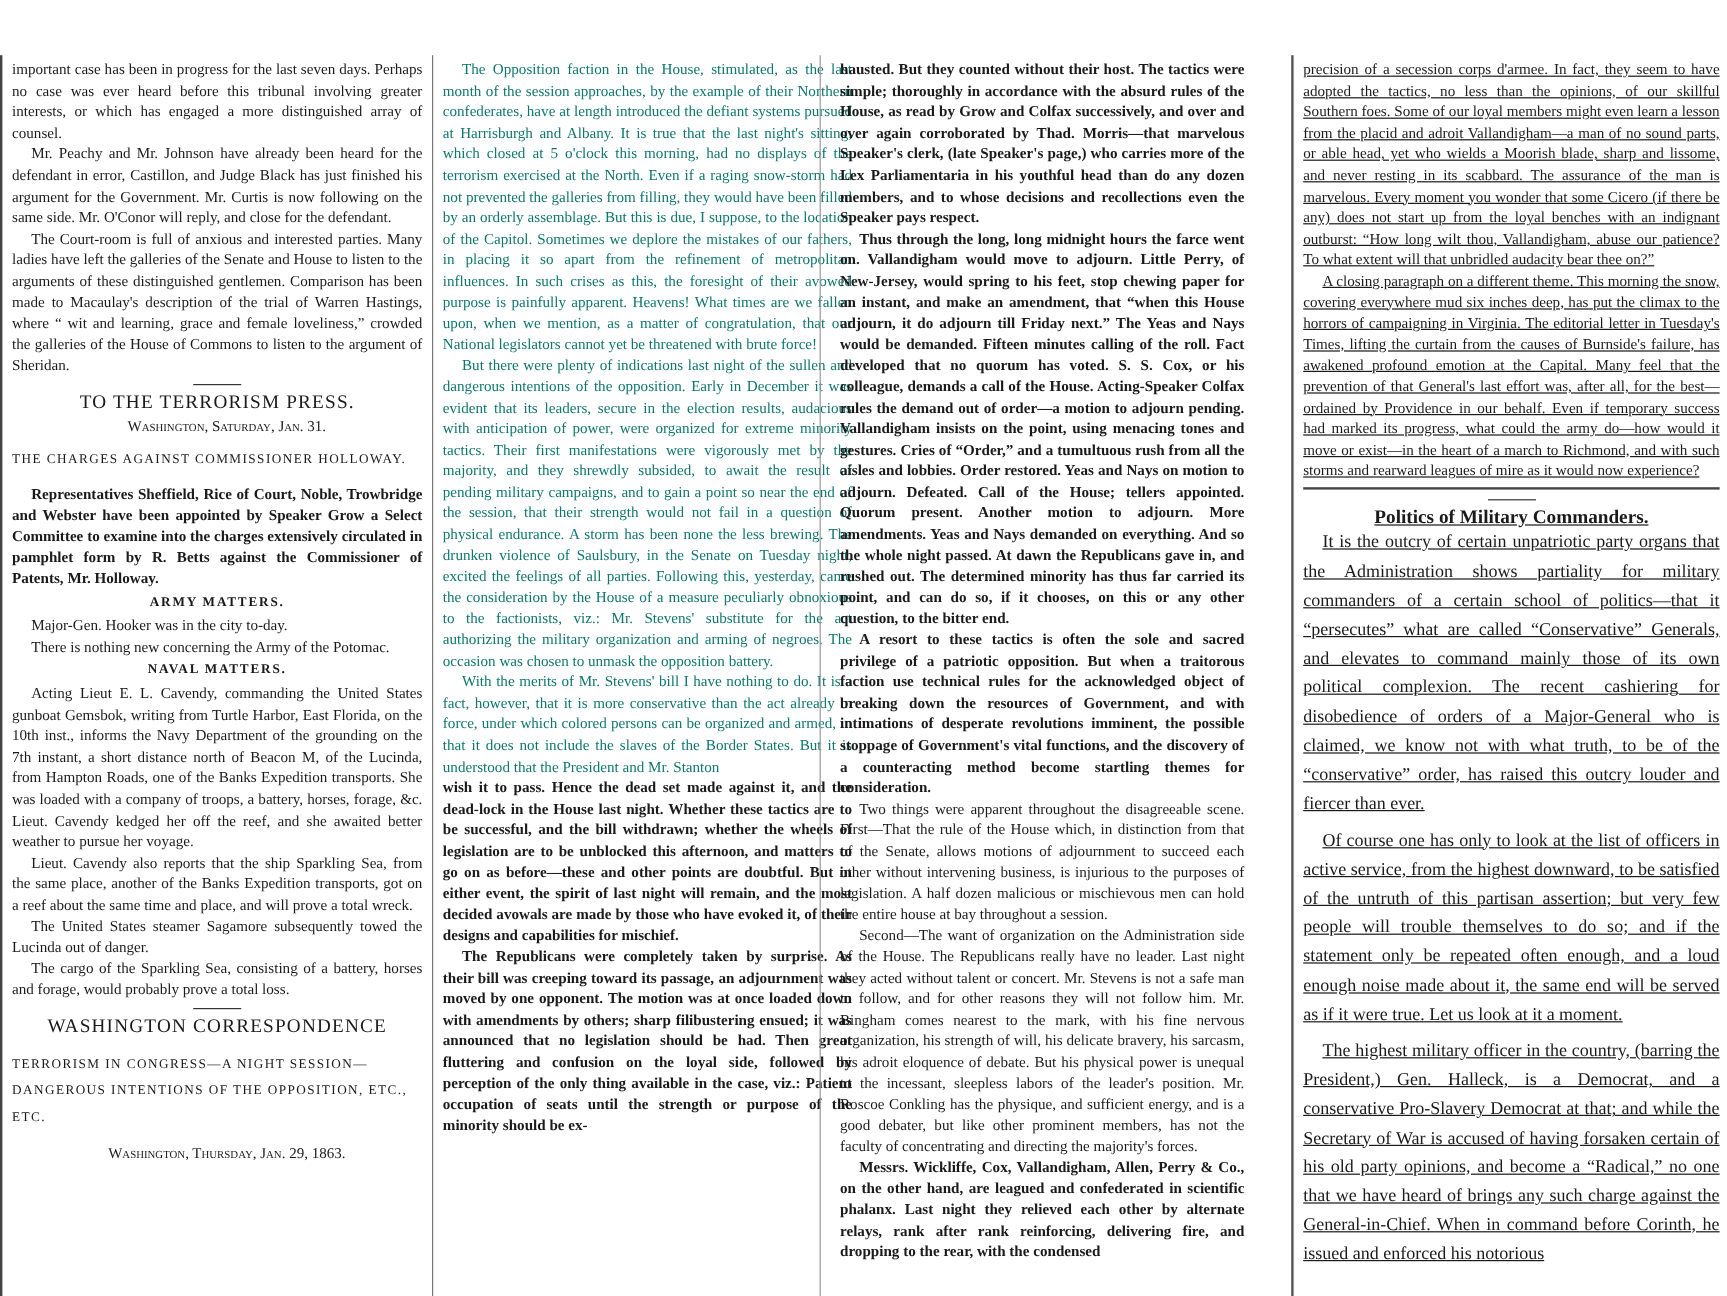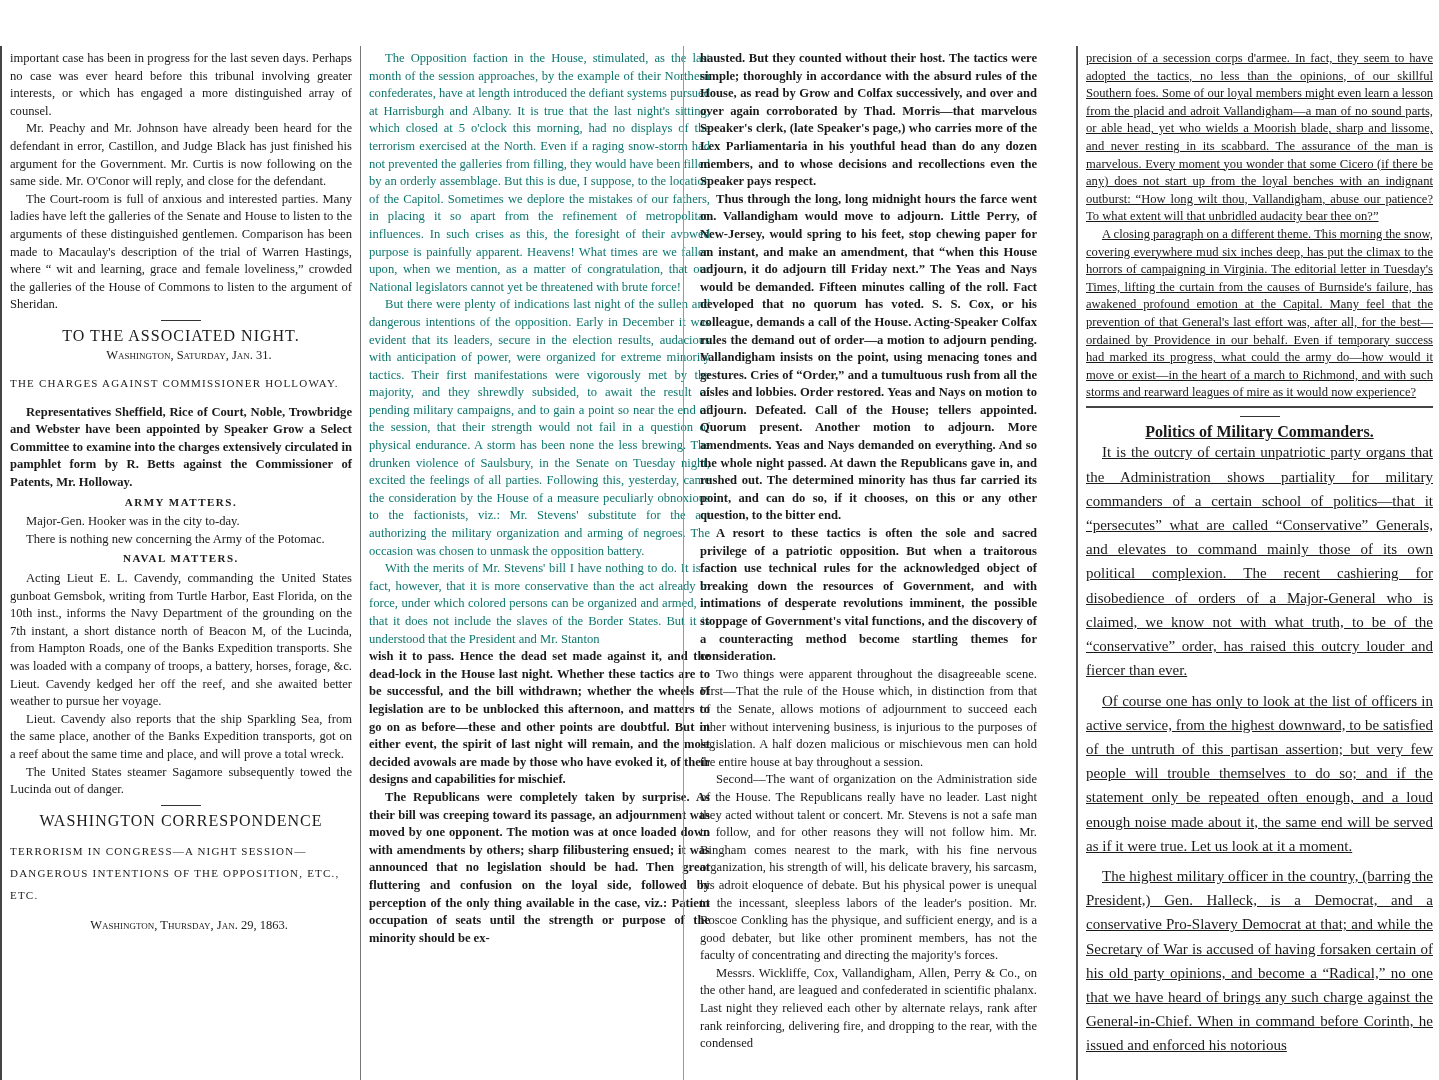--- a/index.html
+++ b/index.html
@@ -39,52 +39,53 @@
 </head>
 <body>
 
 <div class="page">
 
   <div class="col col1">
     <p class="p noindent">important case has been in progress for the last seven days. Perhaps no case was ever heard before this tribunal involving greater interests, or which has engaged a more distinguished array of counsel.</p>
     <p class="p">Mr. Peachy and Mr. Johnson have already been heard for the defendant in error, Castillon, and Judge Black has just finished his argument for the Government. Mr. Curtis is now following on the same side. Mr. O'Conor will reply, and close for the defendant.</p>
     <p class="p">The Court-room is full of anxious and interested parties. Many ladies have left the galleries of the Senate and House to listen to the arguments of these distinguished gentlemen. Comparison has been made to Macaulay's description of the trial of Warren Hastings, where “ wit and learning, grace and female loveliness,” crowded the galleries of the House of Commons to listen to the argument of Sheridan.</p>
     <div class="rule"></div>
-    <p class="head-center h-large">TO THE ASSOCIATED NIGHT.</p>
+    <p class="head-center h-large">TO THE TERRORISM PRESS.</p>
     <p class="p dateline sc">Washington, Saturday, Jan. 31.</p>
     <p class="h-caps">THE CHARGES AGAINST COMMISSIONER HOLLOWAY.</p>
     <p class="p" style="font-weight:bold">Representatives Sheffield, Rice of Court, Noble, Trowbridge and Webster have been appointed by Speaker Grow a Select Committee to examine into the charges extensively circulated in pamphlet form by R. Betts against the Commissioner of Patents, Mr. Holloway.</p>
     <p class="head-center h-small">ARMY MATTERS.</p>
     <p class="p">Major-Gen. Hooker was in the city to-day.</p>
     <p class="p">There is nothing new concerning the Army of the Potomac.</p>
     <p class="head-center h-small">NAVAL MATTERS.</p>
     <p class="p">Acting Lieut E. L. Cavendy, commanding the United States gunboat Gemsbok, writing from Turtle Harbor, East Florida, on the 10th inst., informs the Navy Department of the grounding on the 7th instant, a short distance north of Beacon M, of the Lucinda, from Hampton Roads, one of the Banks Expedition transports. She was loaded with a company of troops, a battery, horses, forage, &amp;c. Lieut. Cavendy kedged her off the reef, and she awaited better weather to pursue her voyage.</p>
     <p class="p">Lieut. Cavendy also reports that the ship Sparkling Sea, from the same place, another of the Banks Expedition transports, got on a reef about the same time and place, and will prove a total wreck.</p>
     <p class="p">The United States steamer Sagamore subsequently towed the Lucinda out of danger.</p>
+    <p class="p">The cargo of the Sparkling Sea, consisting of a battery, horses and forage, would probably prove a total loss.</p>
     <div class="rule"></div>
     <p class="head-center h-large">WASHINGTON CORRESPONDENCE</p>
     <p class="h-caps" style="line-height:22px">TERRORISM IN CONGRESS—A NIGHT SESSION—DANGEROUS INTENTIONS OF THE OPPOSITION, ETC., ETC.</p>
     <p class="p dateline sc">Washington, Thursday, Jan. 29, 1863.</p>
   </div>
 
   <div class="col col2">
     <p class="p faint">The Opposition faction in the House, stimulated, as the last month of the session approaches, by the example of their Northern confederates, have at length introduced the defiant systems pursued at Harrisburgh and Albany. It is true that the last night's sitting, which closed at 5 o'clock this morning, had no displays of the terrorism exercised at the North. Even if a raging snow-storm had not prevented the galleries from filling, they would have been filled by an orderly assemblage. But this is due, I suppose, to the location of the Capitol. Sometimes we deplore the mistakes of our fathers, in placing it so apart from the refinement of metropolitan influences. In such crises as this, the foresight of their avowed purpose is painfully apparent. Heavens! What times are we fallen upon, when we mention, as a matter of congratulation, that our National legislators cannot yet be threatened with brute force!</p>
     <p class="p faint">But there were plenty of indications last night of the sullen and dangerous intentions of the opposition. Early in December it was evident that its leaders, secure in the election results, audacious with anticipation of power, were organized for extreme minority tactics. Their first manifestations were vigorously met by the majority, and they shrewdly subsided, to await the result of pending military campaigns, and to gain a point so near the end of the session, that their strength would not fail in a question of physical endurance. A storm has been none the less brewing. The drunken violence of Saulsbury, in the Senate on Tuesday night, excited the feelings of all parties. Following this, yesterday, came the consideration by the House of a measure peculiarly obnoxious to the factionists, viz.: Mr. Stevens' substitute for the act authorizing the military organization and arming of negroes. The occasion was chosen to unmask the opposition battery.</p>
     <p class="p faint">With the merits of Mr. Stevens' bill I have nothing to do. It is a fact, however, that it is more conservative than the act already in force, under which colored persons can be organized and armed, in that it does not include the slaves of the Border States. But it is understood that the President and Mr. Stanton</p>
     <p class="p noindent bold">wish it to pass. Hence the dead set made against it, and the dead-lock in the House last night. Whether these tactics are to be successful, and the bill withdrawn; whether the wheels of legislation are to be unblocked this afternoon, and matters to go on as before—these and other points are doubtful. But in either event, the spirit of last night will remain, and the most decided avowals are made by those who have evoked it, of their designs and capabilities for mischief.</p>
     <p class="p bold">The Republicans were completely taken by surprise. As their bill was creeping toward its passage, an adjournment was moved by one opponent. The motion was at once loaded down with amendments by others; sharp filibustering ensued; it was announced that no legislation should be had. Then great fluttering and confusion on the loyal side, followed by perception of the only thing available in the case, viz.: Patient occupation of seats until the strength or purpose of the minority should be ex-</p>
   </div>
 
   <div class="col col3">
     <p class="p noindent">hausted. But they counted without their host. The tactics were simple; thoroughly in accordance with the absurd rules of the House, as read by Grow and Colfax successively, and over and over again corroborated by Thad. Morris—that marvelous Speaker's clerk, (late Speaker's page,) who carries more of the Lex Parliamentaria in his youthful head than do any dozen members, and to whose decisions and recollections even the Speaker pays respect.</p>
     <p class="p">Thus through the long, long midnight hours the farce went on. Vallandigham would move to adjourn. Little Perry, of New-Jersey, would spring to his feet, stop chewing paper for an instant, and make an amendment, that “when this House adjourn, it do adjourn till Friday next.” The Yeas and Nays would be demanded. Fifteen minutes calling of the roll. Fact developed that no quorum has voted. S. S. Cox, or his colleague, demands a call of the House. Acting-Speaker Colfax rules the demand out of order—a motion to adjourn pending. Vallandigham insists on the point, using menacing tones and gestures. Cries of “Order,” and a tumultuous rush from all the aisles and lobbies. Order restored. Yeas and Nays on motion to adjourn. Defeated. Call of the House; tellers appointed. Quorum present. Another motion to adjourn. More amendments. Yeas and Nays demanded on everything. And so the whole night passed. At dawn the Republicans gave in, and rushed out. The determined minority has thus far carried its point, and can do so, if it chooses, on this or any other question, to the bitter end.</p>
     <p class="p">A resort to these tactics is often the sole and sacred privilege of a patriotic opposition. But when a traitorous faction use technical rules for the acknowledged object of breaking down the resources of Government, and with intimations of desperate revolutions imminent, the possible stoppage of Government's vital functions, and the discovery of a counteracting method become startling themes for consideration.</p>
     <p class="p" style="font-weight:normal">Two things were apparent throughout the disagreeable scene. First—That the rule of the House which, in distinction from that of the Senate, allows motions of adjournment to succeed each other without intervening business, is injurious to the purposes of legislation. A half dozen malicious or mischievous men can hold the entire house at bay throughout a session.</p>
     <p class="p" style="font-weight:normal">Second—The want of organization on the Administration side of the House. The Republicans really have no leader. Last night they acted without talent or concert. Mr. Stevens is not a safe man to follow, and for other reasons they will not follow him. Mr. Bingham comes nearest to the mark, with his fine nervous organization, his strength of will, his delicate bravery, his sarcasm, his adroit eloquence of debate. But his physical power is unequal to the incessant, sleepless labors of the leader's position. Mr. Roscoe Conkling has the physique, and sufficient energy, and is a good debater, but like other prominent members, has not the faculty of concentrating and directing the majority's forces.</p>
-    <p class="p" style="font-weight:normal">Messrs. Wickliffe, Cox, Vallandigham, Allen, Perry &amp; Co., on the other hand, are leagued and confederated in scientific phalanx. Last night they relieved each other by alternate relays, rank after rank reinforcing, delivering fire, and dropping to the rear, with the condensed</p>
+    <p class="p" style="font-weight:bold">Messrs. Wickliffe, Cox, Vallandigham, Allen, Perry &amp; Co., on the other hand, are leagued and confederated in scientific phalanx. Last night they relieved each other by alternate relays, rank after rank reinforcing, delivering fire, and dropping to the rear, with the condensed</p>
   </div>
 
   <div class="col col4">
     <p class="p noindent">precision of a secession corps d'armee. In fact, they seem to have adopted the tactics, no less than the opinions, of our skillful Southern foes. Some of our loyal members might even learn a lesson from the placid and adroit Vallandigham—a man of no sound parts, or able head, yet who wields a Moorish blade, sharp and lissome, and never resting in its scabbard. The assurance of the man is marvelous. Every moment you wonder that some Cicero (if there be any) does not start up from the loyal benches with an indignant outburst: “How long wilt thou, Vallandigham, abuse our patience? To what extent will that unbridled audacity bear thee on?”</p>
     <p class="p">A closing paragraph on a different theme. This morning the snow, covering everywhere mud six inches deep, has put the climax to the horrors of campaigning in Virginia. The editorial letter in Tuesday's Times, lifting the curtain from the causes of Burnside's failure, has awakened profound emotion at the Capital. Many feel that the prevention of that General's last effort was, after all, for the best—ordained by Providence in our behalf. Even if temporary success had marked its progress, what could the army do—how would it move or exist—in the heart of a march to Richmond, and with such storms and rearward leagues of mire as it would now experience?</p>
     <div class="col4-box">
       <div class="rule"></div>
       <p class="title-politics">Politics of Military Commanders.</p>
       <p class="p large">It is the outcry of certain unpatriotic party organs that the Administration shows partiality for military commanders of a certain school of politics—that it “persecutes” what are called “Conservative” Generals, and elevates to command mainly those of its own political complexion. The recent cashiering for disobedience of orders of a Major-General who is claimed, we know not with what truth, to be of the “conservative” order, has raised this outcry louder and fiercer than ever.</p>
       <p class="p large" style="margin-top:6px">Of course one has only to look at the list of officers in active service, from the highest downward, to be satisfied of the untruth of this partisan assertion; but very few people will trouble themselves to do so; and if the statement only be repeated often enough, and a loud enough noise made about it, the same end will be served as if it were true. Let us look at it a moment.</p>

